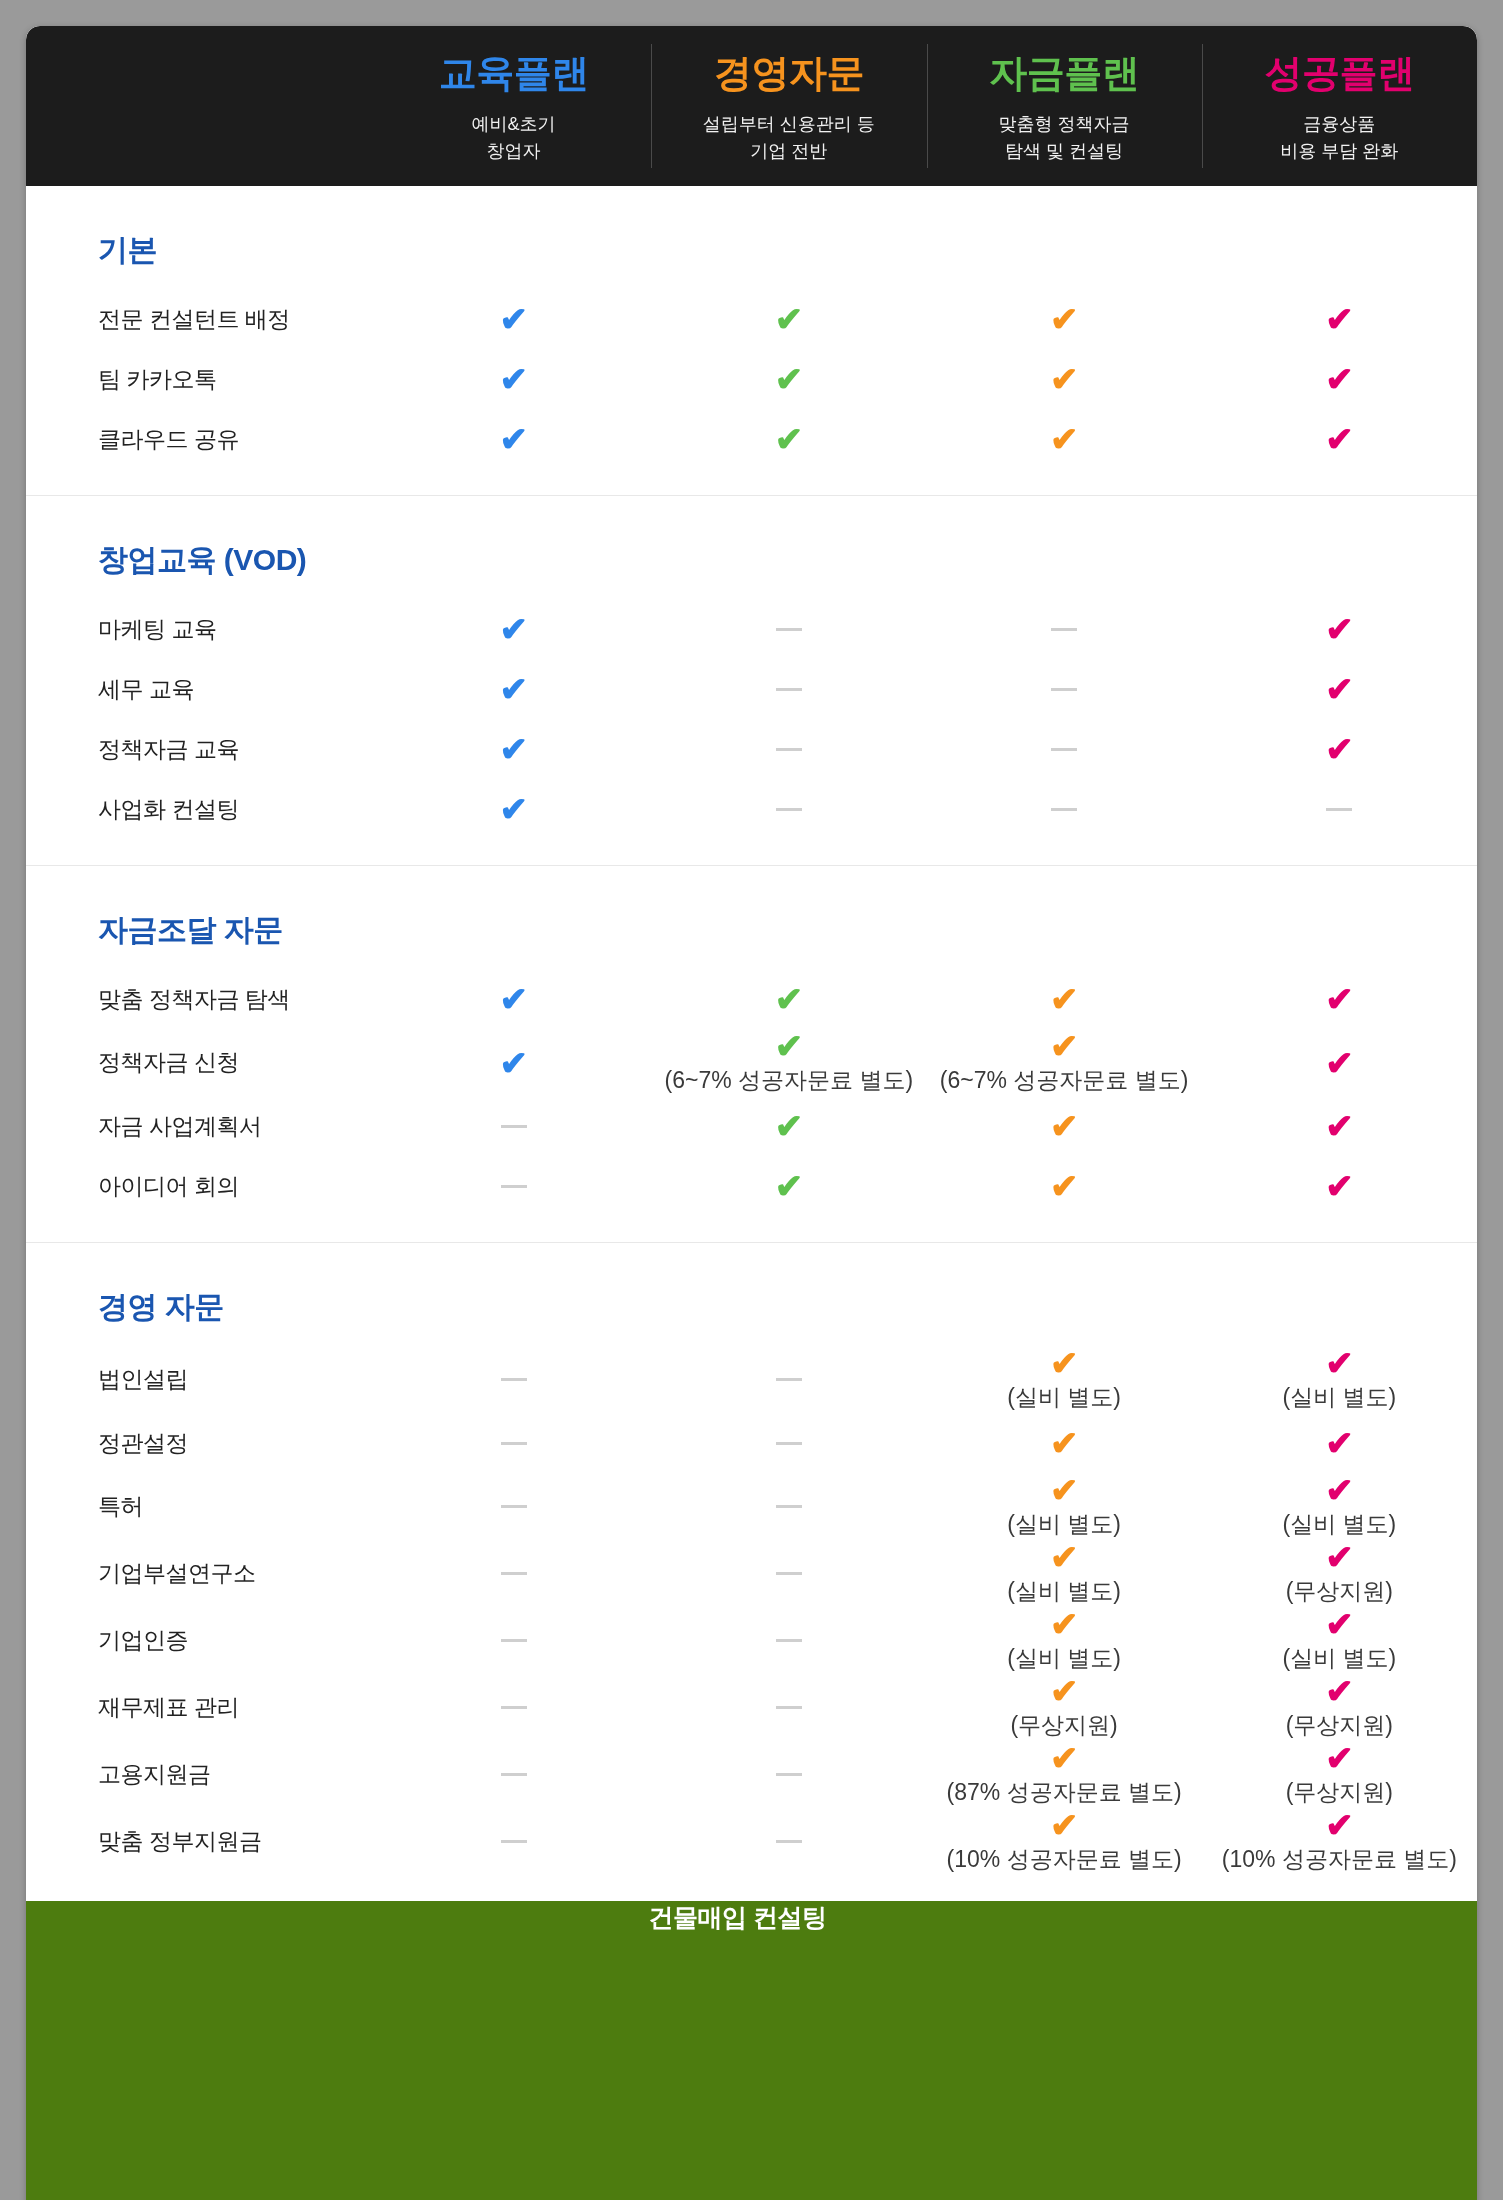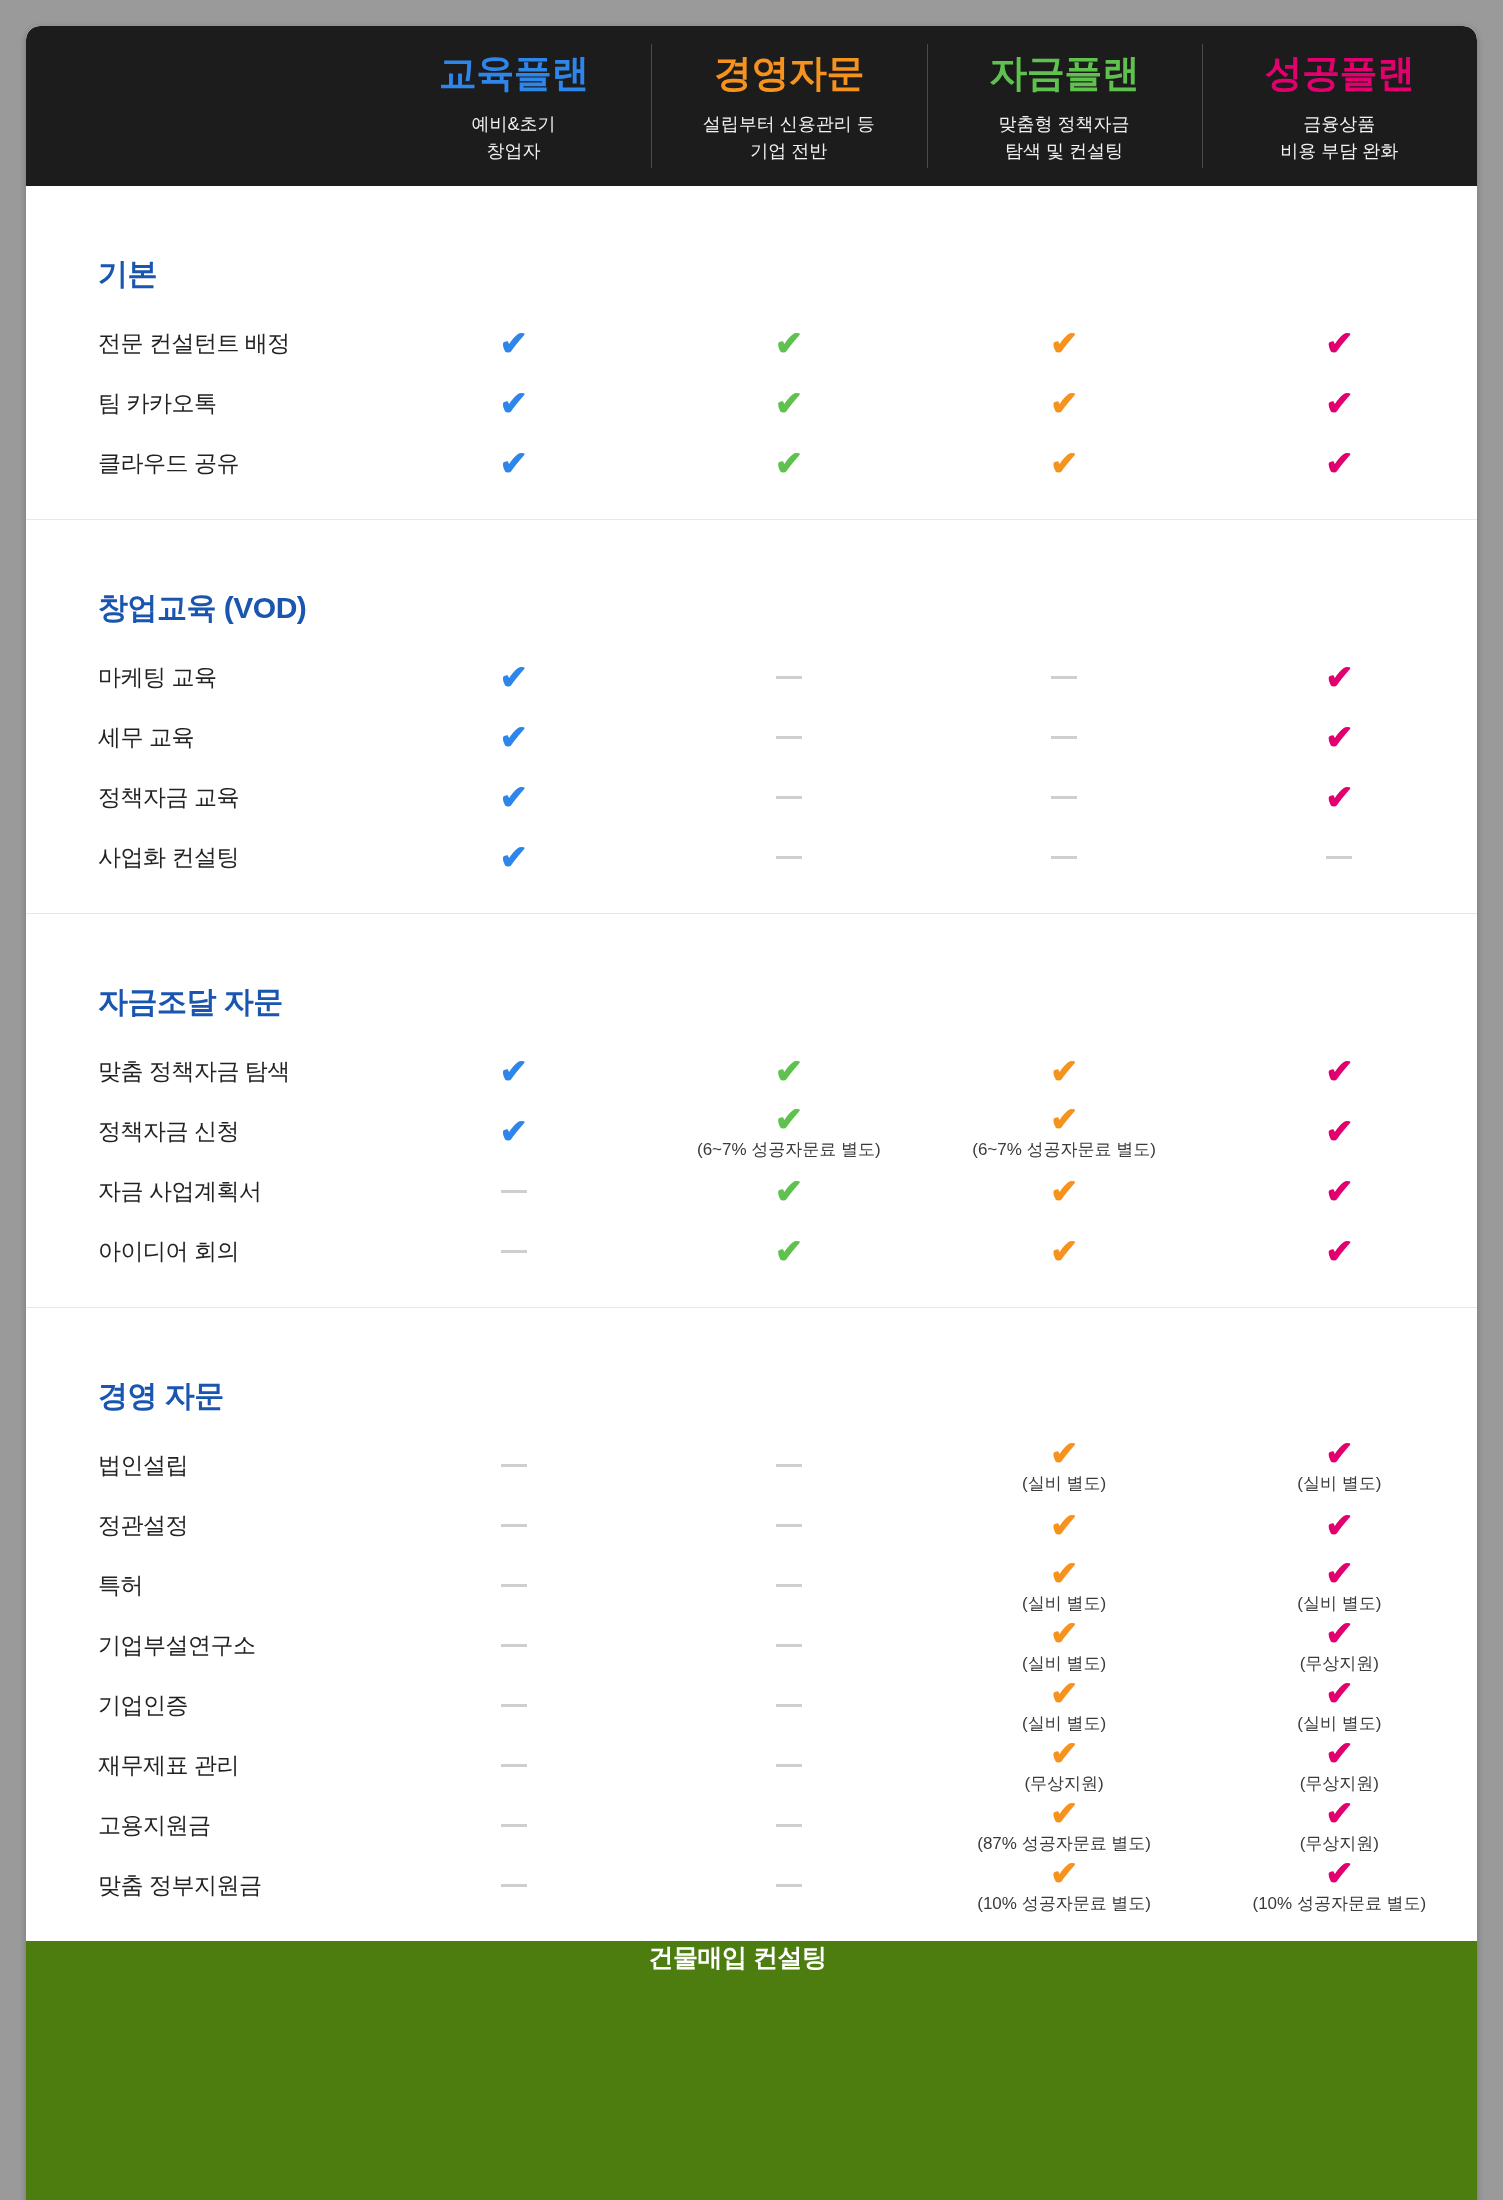--- a/index.html
+++ b/index.html
@@ -72,21 +72,20 @@
     padding: 0 0 0 0;
     border-bottom: 1px solid #e8e8e8;
   }
   .section:last-of-type { border-bottom: none; }
   .section-title {
     font-size: 30px;
     font-weight: bold;
     color: #1a56b0;
     padding: 44px 0 18px 72px;
     letter-spacing: -0.5px;
-    margin-top: 24px;
   }
   .row {
     display: flex;
     align-items: center;
     min-height: 60px;
   }
   .row .label {
     width: 350px;
     flex: 0 0 350px;
     padding-left: 72px;
@@ -97,21 +96,21 @@
   }
   .row .cell {
     flex: 1 1 0;
     display: flex;
     flex-direction: column;
     align-items: center;
     justify-content: center;
     text-align: center;
   }
   .note {
-    font-size: 17px;
+    font-size: 23px;
     color: #3a3a3a;
     margin-top: 2px;
     white-space: nowrap;
   }
   .check {
     font-size: 34px;
     line-height: 1;
     font-weight: bold;
   }
   .check.c0 { color: #2f86ea; }

